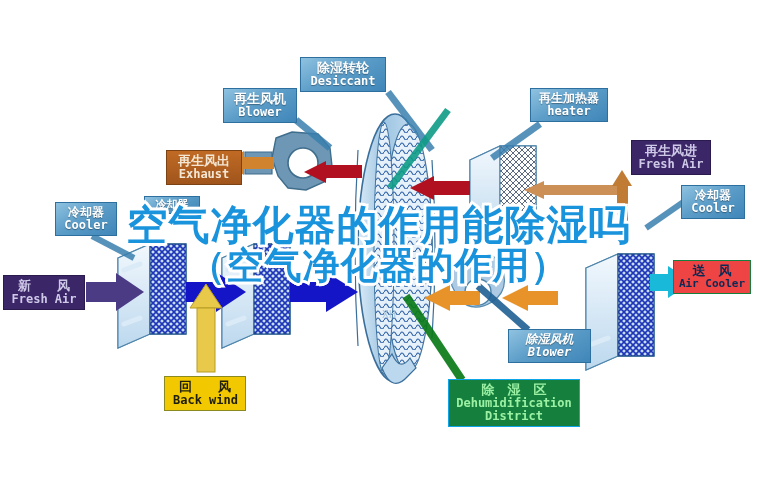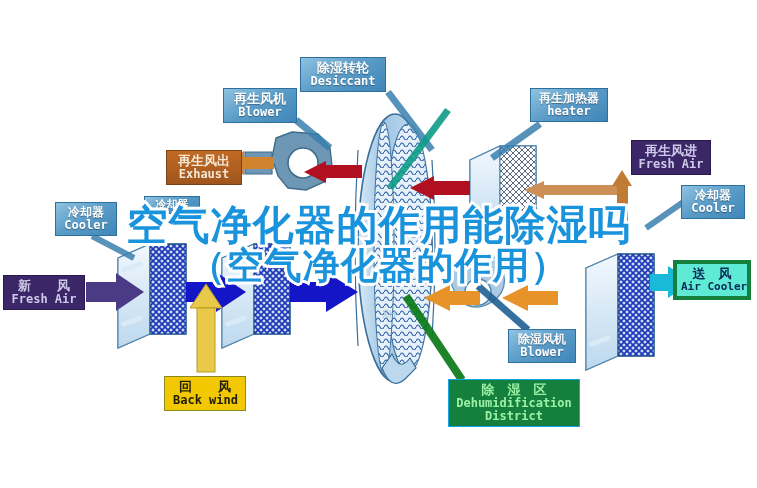--- a/index.html
+++ b/index.html
@@ -68,22 +68,22 @@
     color: #20200a;
   }
   
   .lbl-green {
     background: #15803d;
     border: 1px solid #0ea5e9;
     color: #9cf0a4;
   }
   
   .lbl-cyan {
-    background: #5eead4;
-    border: 4px solid #15803d;
+    background: #ef4444;
+    border: 1px solid #15803d;
     color: #0a2a55;
   }
 
   
   #title-overlay {
     position: absolute;
     left: 0;
     top: 204px;
     width: 757px;
     text-align: center;
@@ -280,21 +280,21 @@
   <div class="label lbl-purple" style="left:3px; top:275px; width:82px; padding:3px 4px;">
     <span class="cn" style="font-size:13px;">新　　风</span>
     <span class="en" style="font-size:12px;">Fresh Air</span>
   </div>
 
   <div class="label lbl-yellow" style="left:164px; top:376px; width:82px; padding:3px 8px;">
     <span class="cn" style="font-size:13px;">回　　风</span>
     <span class="en" style="font-size:12px;">Back wind</span>
   </div>
 
-  <div class="label lbl-blue" style="left:508px; top:329px; width:68px; padding:3px 4px;">
+  <div class="label lbl-blue" style="left:508px; top:329px; width:83px; padding:3px 4px;font-style:italic;">
     <span class="cn" style="font-size:12px;">除湿风机</span>
     <span class="en" style="font-size:12px;">Blower</span>
   </div>
 
   <div class="label lbl-green" style="left:448px; top:379px; width:132px; padding:3px 4px;">
     <span class="cn" style="font-size:13px;">除　湿　区</span>
     <span class="en" style="font-size:12px;">Dehumidification</span>
     <span class="en" style="font-size:12px;">District</span>
   </div>
 

